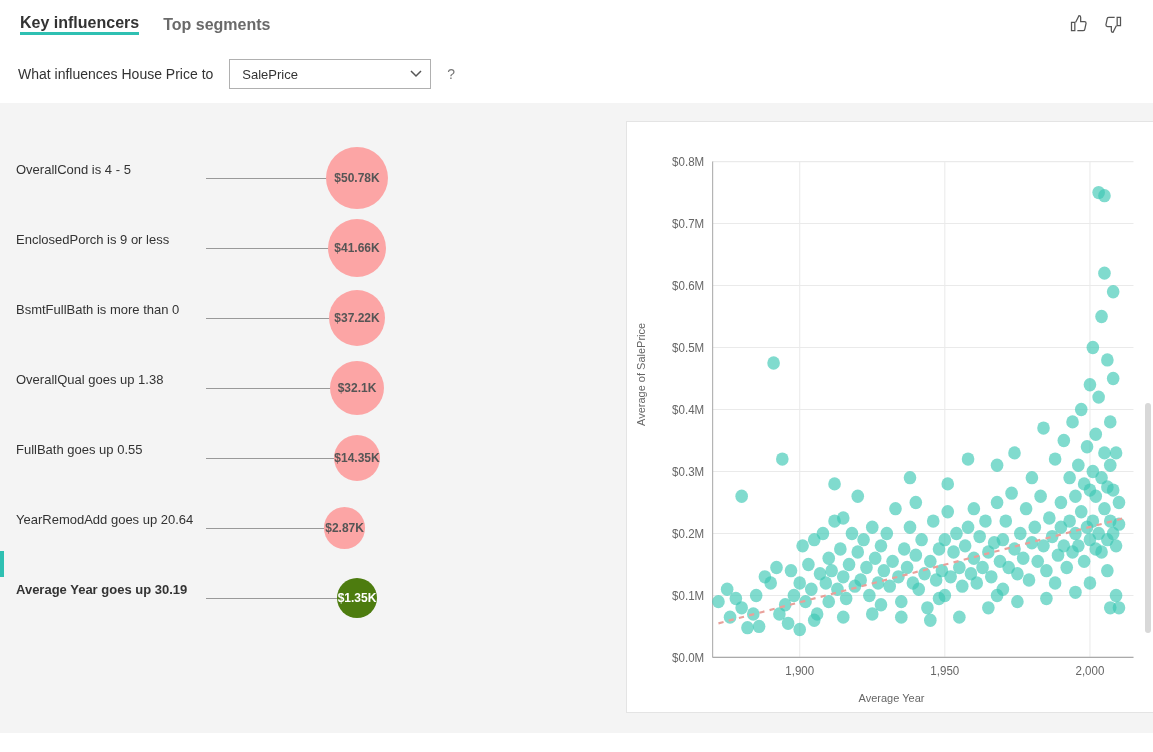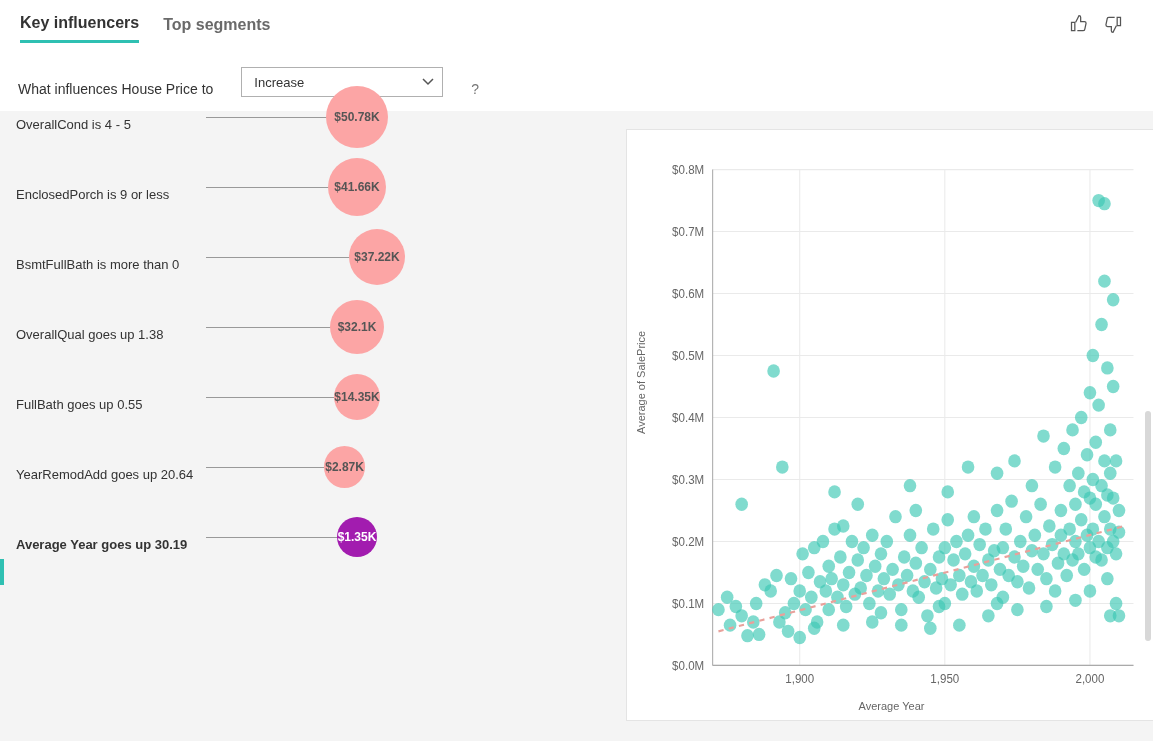--- a/index.html
+++ b/index.html
@@ -1,42 +1,42 @@
 <!DOCTYPE html>
 <html><head>
 <meta charset="utf-8">
 <style>
   html,body{margin:0;padding:0;font-family:"Segoe UI",Arial,sans-serif;background:#fff;color:#333;font-size:13px;}
   .root{width:1153px;height:752px;position:relative;overflow:hidden;}
   
   .header{display:flex;align-items:center;gap:24px;padding:14px 20px 0 20px;}
-  .tab{font-size:16px;font-weight:600;color:#6a6a6a;padding-bottom:8px;cursor:pointer;}
+  .tab{font-size:16px;font-weight:600;color:#6a6a6a;cursor:pointer;}
   .tab.active{color:#333;border-bottom:3px solid #2fc0b2;}
   .thumbs{position:absolute;right:30px;top:14px;display:flex;gap:14px;color:#555;}
   .thumbs svg{width:20px;height:20px;stroke:#555;fill:none;stroke-width:1.5;cursor:pointer;}
   
-  .question{display:flex;align-items:flex-end;gap:28px;padding:24px 18px 14px 18px;font-size:14px;color:#333;}
+  .question{display:flex;align-items:center;gap:16px;padding:24px 18px 14px 18px;font-size:14px;color:#333;}
   .select{border:1px solid #b0b0b0;background:#fff;display:flex;align-items:center;justify-content:space-between;width:180px;height:28px;padding:0 8px 0 12px;cursor:pointer;font-size:13px;color:#333;}
   .select .chev{width:12px;height:12px;}
   .qmark{color:#777;font-size:14px;}
   
   .body{display:flex;gap:0;height:630px;background:#f4f4f4;position:relative;}
   
   .list{flex:0 0 610px;padding:6px 0 0 16px;}
-  .row{display:flex;align-items:flex-start;height:70px;position:relative;}
+  .row{display:flex;align-items:flex-end;height:70px;position:relative;}
   .row .sel{width:4px;height:26px;background:#2fc0b2;position:absolute;left:-16px;top:22px;display:none;}
   .row.selected .sel{display:block;}
   .row .label{width:190px;font-size:13px;color:#333;line-height:1.3;}
   .row.selected .label{font-weight:600;}
   .row .track{position:relative;width:220px;height:1px;}
   .row .line{position:absolute;top:0;height:1px;background:#999;}
   .row .arrow{position:absolute;right:-5px;top:-3px;width:0;height:0;border-top:4px solid transparent;border-bottom:4px solid transparent;border-left:6px solid #999;}
   .row .bubble{position:absolute;display:flex;align-items:center;justify-content:center;border-radius:50%;font-size:12px;font-weight:600;}
   .row .bubble.gray{background:#fca5a5;color:#555;}
-  .row .bubble.teal{background:#a21caf;color:#fff;}
+  .row .bubble.teal{background:#4d7c0f;color:#fff;}
   
   .panel{flex:0 0 505px;margin:18px 30px 20px 0;background:#fff;border:1px solid #e4e4e4;padding:14px 12px 10px 12px;display:flex;flex-direction:column;}
   .panel .title{display:flex;align-items:center;gap:8px;font-size:13px;color:#444;}
   .panel .back{width:16px;height:16px;cursor:pointer;}
   .plot-wrap{flex:1;position:relative;margin-top:20px;}
   .ylabel{position:absolute;left:-4px;top:270px;transform:rotate(-90deg);transform-origin:left top;font-size:11px;color:#666;}
   .xlabel{position:absolute;left:0;right:0;bottom:-2px;text-align:center;font-size:11px;color:#666;}
   svg.plot{width:100%;height:100%;}
   .tick{font-size:11px;fill:#666;}
   .grid{stroke:#eaeaea;stroke-width:1;}
@@ -63,21 +63,21 @@
   <span>
     <svg viewBox="0 0 24 24">
           <path d="M17 14V4h4v10h-4zm-3-10H7a2 2 0 0 0-2 2L3.5 13a2 2 0 0 0 2 2H10v5a2 2 0 0 0 2 2l4-8"></path>
         </svg>
   </span>
 </div>
 
 <div class="question">
   <span>What influences House Price to</span>
   <div class="select">
-    <span>Increase</span>
+    <span>SalePrice</span>
     <svg class="chev" viewBox="0 0 12 12">
           <path d="M1 3l5 5 5-5" stroke="#555" stroke-width="1.5" fill="none"></path>
         </svg>
   </div>
   <span class="qmark">?</span>
 </div>
 
 <div class="body">
   <div class="list" id="influencer-list">
         <div class="row">
@@ -94,21 +94,21 @@
             <div class="line" style="left: 0px; width: 145px;"></div>
             <div class="arrow" style="left: 144px;"></div>
             <div class="bubble gray" style="width: 58.0488px; height: 58.0488px; left: 121.976px; top: -29.0244px;">$41.66K</div>
           </div>
         </div>
         <div class="row">
           <div class="label">BsmtFullBath is more than 0</div>
           <div class="track">
             <div class="line" style="left: 0px; width: 145px;"></div>
             <div class="arrow" style="left: 144px;"></div>
-            <div class="bubble gray" style="width: 56.1252px; height: 56.1252px; left: 122.937px; top: -28.0626px; margin-left: 20px;">$37.22K</div>
+            <div class="bubble gray" style="width: 56.1252px; height: 56.1252px; left: 122.937px; top: -28.0626px;">$37.22K</div>
           </div>
         </div>
         <div class="row">
           <div class="label">OverallQual goes up 1.38</div>
           <div class="track">
             <div class="line" style="left: 0px; width: 145px;"></div>
             <div class="arrow" style="left: 144px;"></div>
             <div class="bubble gray" style="width: 53.907px; height: 53.907px; left: 124.046px; top: -26.9535px;">$32.1K</div>
           </div>
         </div>

